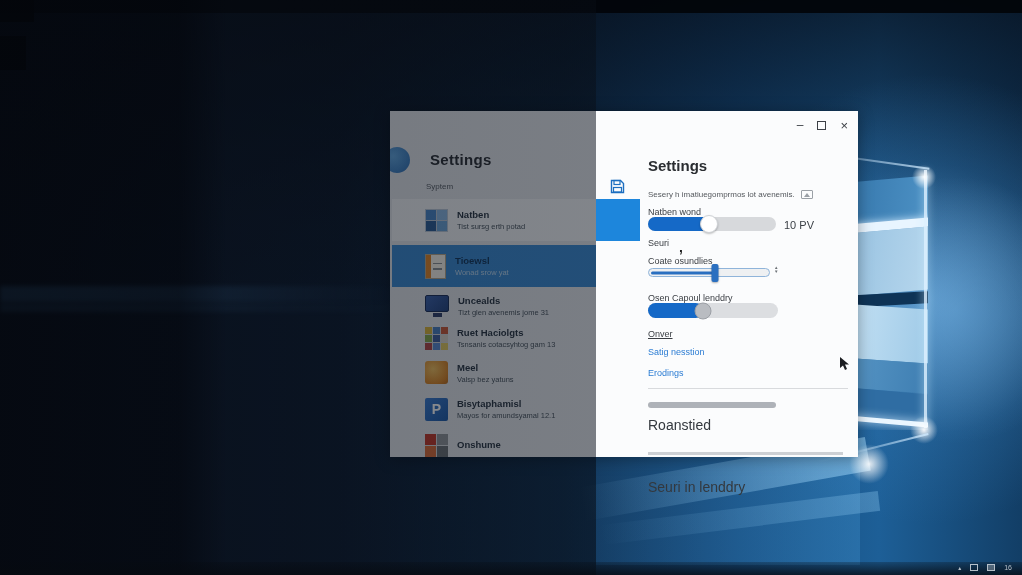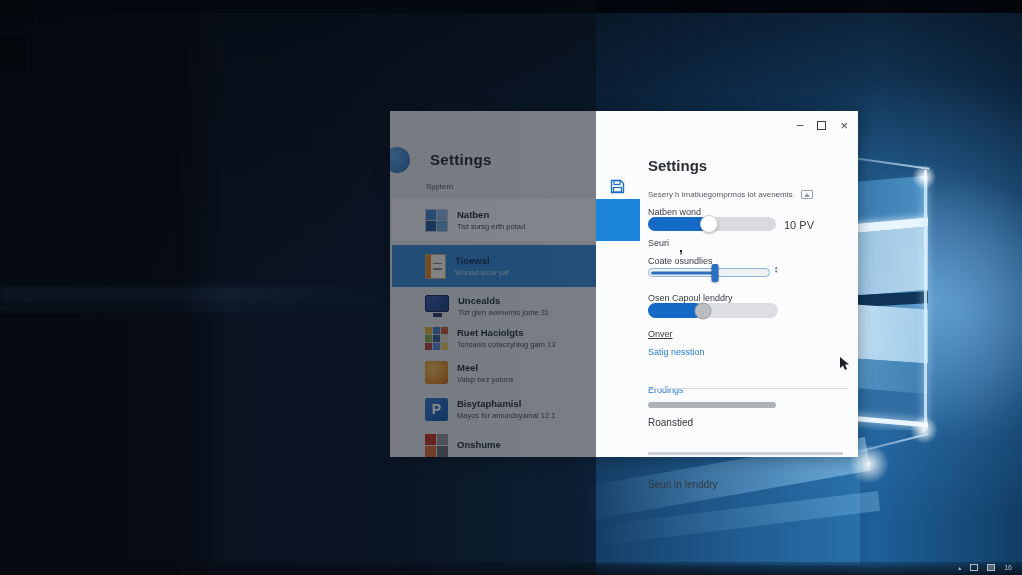--- a/index.html
+++ b/index.html
@@ -101,21 +101,21 @@
   .s1-val{position:absolute;left:188px;top:108px;font-size:11px;color:#3a3f45;}
   .s2{left:52px;top:157px;width:122px;height:9px;background:#eef0f2;border:1px solid #8fb4da;border-radius:5px;}
   .s2 .fill{top:50%;height:3px;bottom:auto;transform:translateY(-50%);left:2px;background:#2a6fc0;border-radius:2px;}
   .h2{position:absolute;top:50%;transform:translate(-50%,-50%);width:7px;height:18px;background:#2a6fc0;border-radius:2px;box-shadow:0 1px 2px rgba(0,0,0,.3);}
   .stepper{position:absolute;left:178px;top:155px;display:flex;flex-direction:column;line-height:.8;color:#6b7075;font-size:4.5px;}
   .s3{left:52px;top:192px;width:130px;height:15px;background:#dcdee1;}
   .k3{width:17px;height:17px;background:#b9bcc1;border:1px solid #9b9fa5;}
   .d-link{position:absolute;left:52px;font-size:9px;color:#2b7cd3;text-decoration:none;}
   .divider{position:absolute;left:52px;top:277px;width:200px;height:1px;background:#d8dadd;}
   .graybar{position:absolute;left:52px;top:291px;width:128px;height:6px;border-radius:3px;background:#aeb2b8;}
-  .foot{position:absolute;left:52px;font-size:10px;color:#33383e;}
+  .foot{position:absolute;left:52px;font-size:14px;color:#33383e;}
   .faintline{position:absolute;left:52px;top:341px;width:195px;height:3px;background:#cdd0d4;}
   
   .dim{left:0;top:0;width:596px;height:575px;z-index:3;pointer-events:none;
     background:linear-gradient(90deg,rgba(4,7,13,.8) 0%,rgba(4,7,13,.74) 30%,rgba(8,13,21,.5) 38%,rgba(8,13,21,.48) 100%);}
   .sel-square{left:596px;top:199px;width:44px;height:42px;background:#1d86dc;z-index:5;}
   .cursor-mark{left:679px;top:247px;z-index:6;font-size:14px;font-weight:700;color:#1a1a1a;}
   .cursor-arrow{left:840px;top:357px;z-index:6;}
   .taskbar{left:0;top:562px;width:1022px;height:13px;z-index:4;
     background:linear-gradient(180deg,rgba(6,10,16,.25),rgba(6,10,16,.78));}
   .tray{position:absolute;right:10px;top:2px;display:flex;gap:9px;align-items:center;color:#c8d0d8;font-size:7px;opacity:.9;}
@@ -271,21 +271,21 @@
         </div>
 
       <div class="lbl" style="left:52px;top:182px;">Osen Capoul lenddry</div>
       <div class="slider s3">
         <div class="fill" style="width: 42%;"></div>
         <div class="knob k3" style="left: 42%;"></div>
       </div>
 
       <div class="lbl" style="left:52px;top:218px;text-decoration:underline;">Onver</div>
       <a class="d-link" style="top:236px;" href="#">Satig nesstion</a>
-      <a class="d-link" style="top:274px;" href="#">Erodings</a>
+      <a class="d-link" style="top:257px;" href="#">Erodings</a>
 
       <div class="divider"></div>
       <div class="graybar"></div>
       <div class="foot" style="top:306px;">Roanstied</div>
       <div class="foot" style="top:324px;margin-top:44px;">Seuri in lenddry</div>
       <div class="faintline"></div>
     </div>
   </div>
 
   <div class="abs dim"></div>

